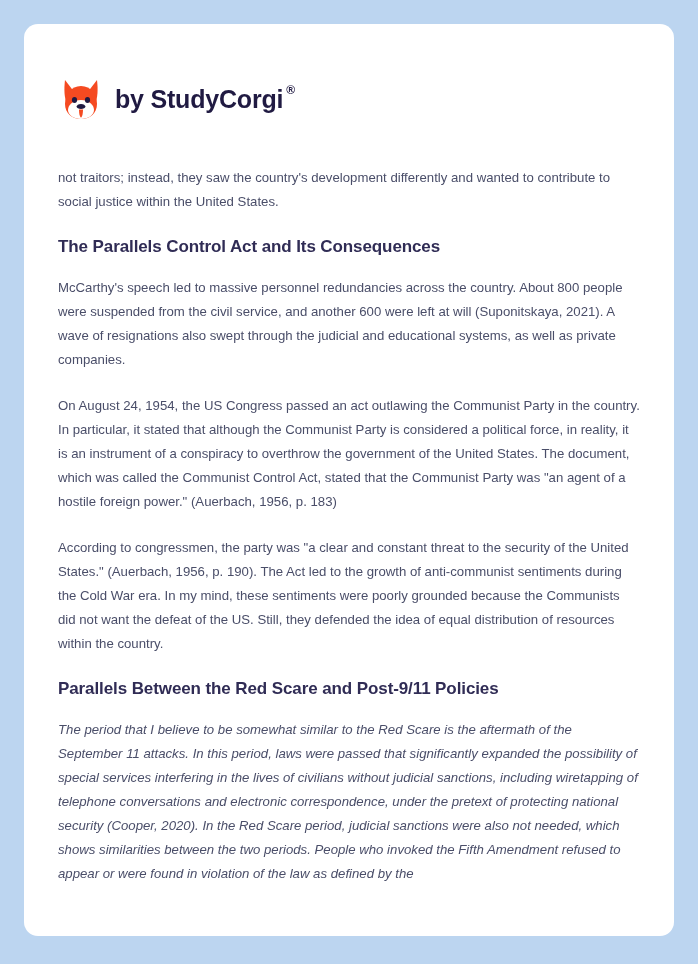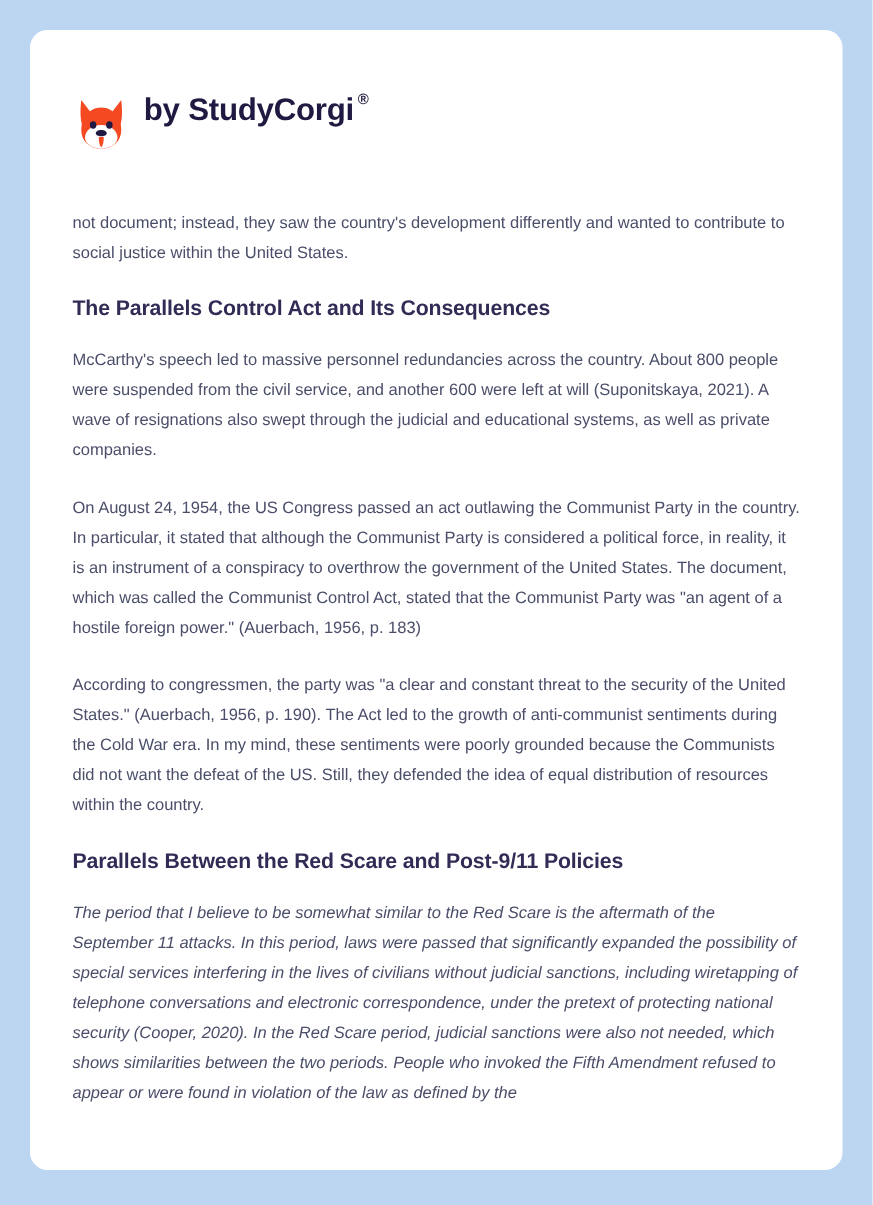--- a/index.html
+++ b/index.html
@@ -26,21 +26,21 @@
   }
   
   .doc-header {
     display: flex;
     align-items: flex-start;
     justify-content: space-between;
     padding: 44px 34px 0 34px;
   }
   .brand {
     display: flex;
-    align-items: flex-start;
+    align-items: center;
     gap: 11px;
     padding-top: 8px;
   }
   .brand-logo {
     width: 46px;
     height: 46px;
     flex: 0 0 46px;
     display: block;
   }
   .brand-word {
@@ -127,21 +127,21 @@
       </span>
     </div>
 
     <div class="header-meta">
     </div>
 
   </div>
 
   <div class="doc-body">
       <div class="block">
-        <p>not document; instead, they saw the country's development differently and wanted to contribute to social justice within the United States.</p>
+        <p>not traitors; instead, they saw the country's development differently and wanted to contribute to social justice within the United States.</p>
       </div>
       <div class="block">
         <h2>The Parallels Control Act and Its Consequences</h2>
       </div>
       <div class="block">
         <p>McCarthy's speech led to massive personnel redundancies across the country. About 800 people were suspended from the civil service, and another 600 were left at will (Suponitskaya, 2021). A wave of resignations also swept through the judicial and educational systems, as well as private companies.</p>
       </div>
       <div class="block">
         <p>On August 24, 1954, the US Congress passed an act outlawing the Communist Party in the country. In particular, it stated that although the Communist Party is considered a political force, in reality, it is an instrument of a conspiracy to overthrow the government of the United States. The document, which was called the Communist Control Act, stated that the Communist Party was "an agent of a hostile foreign power." (Auerbach, 1956, p. 183)</p>
       </div>

